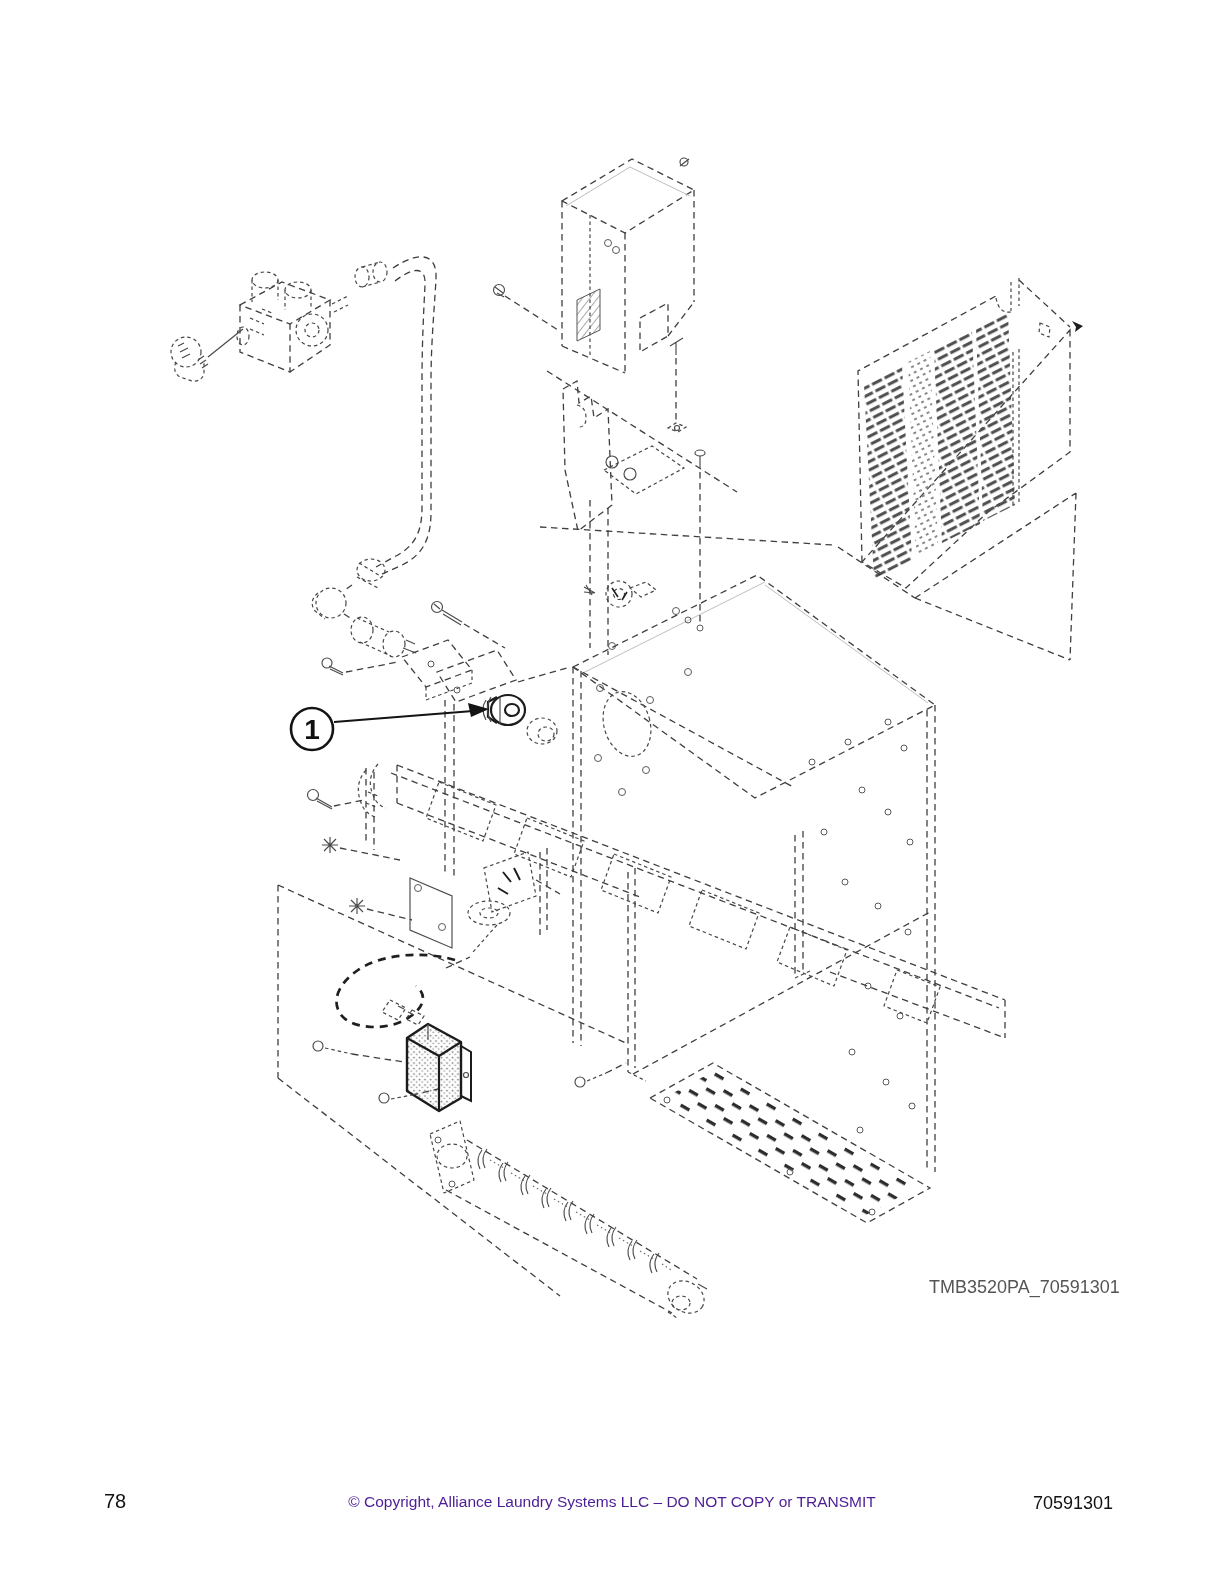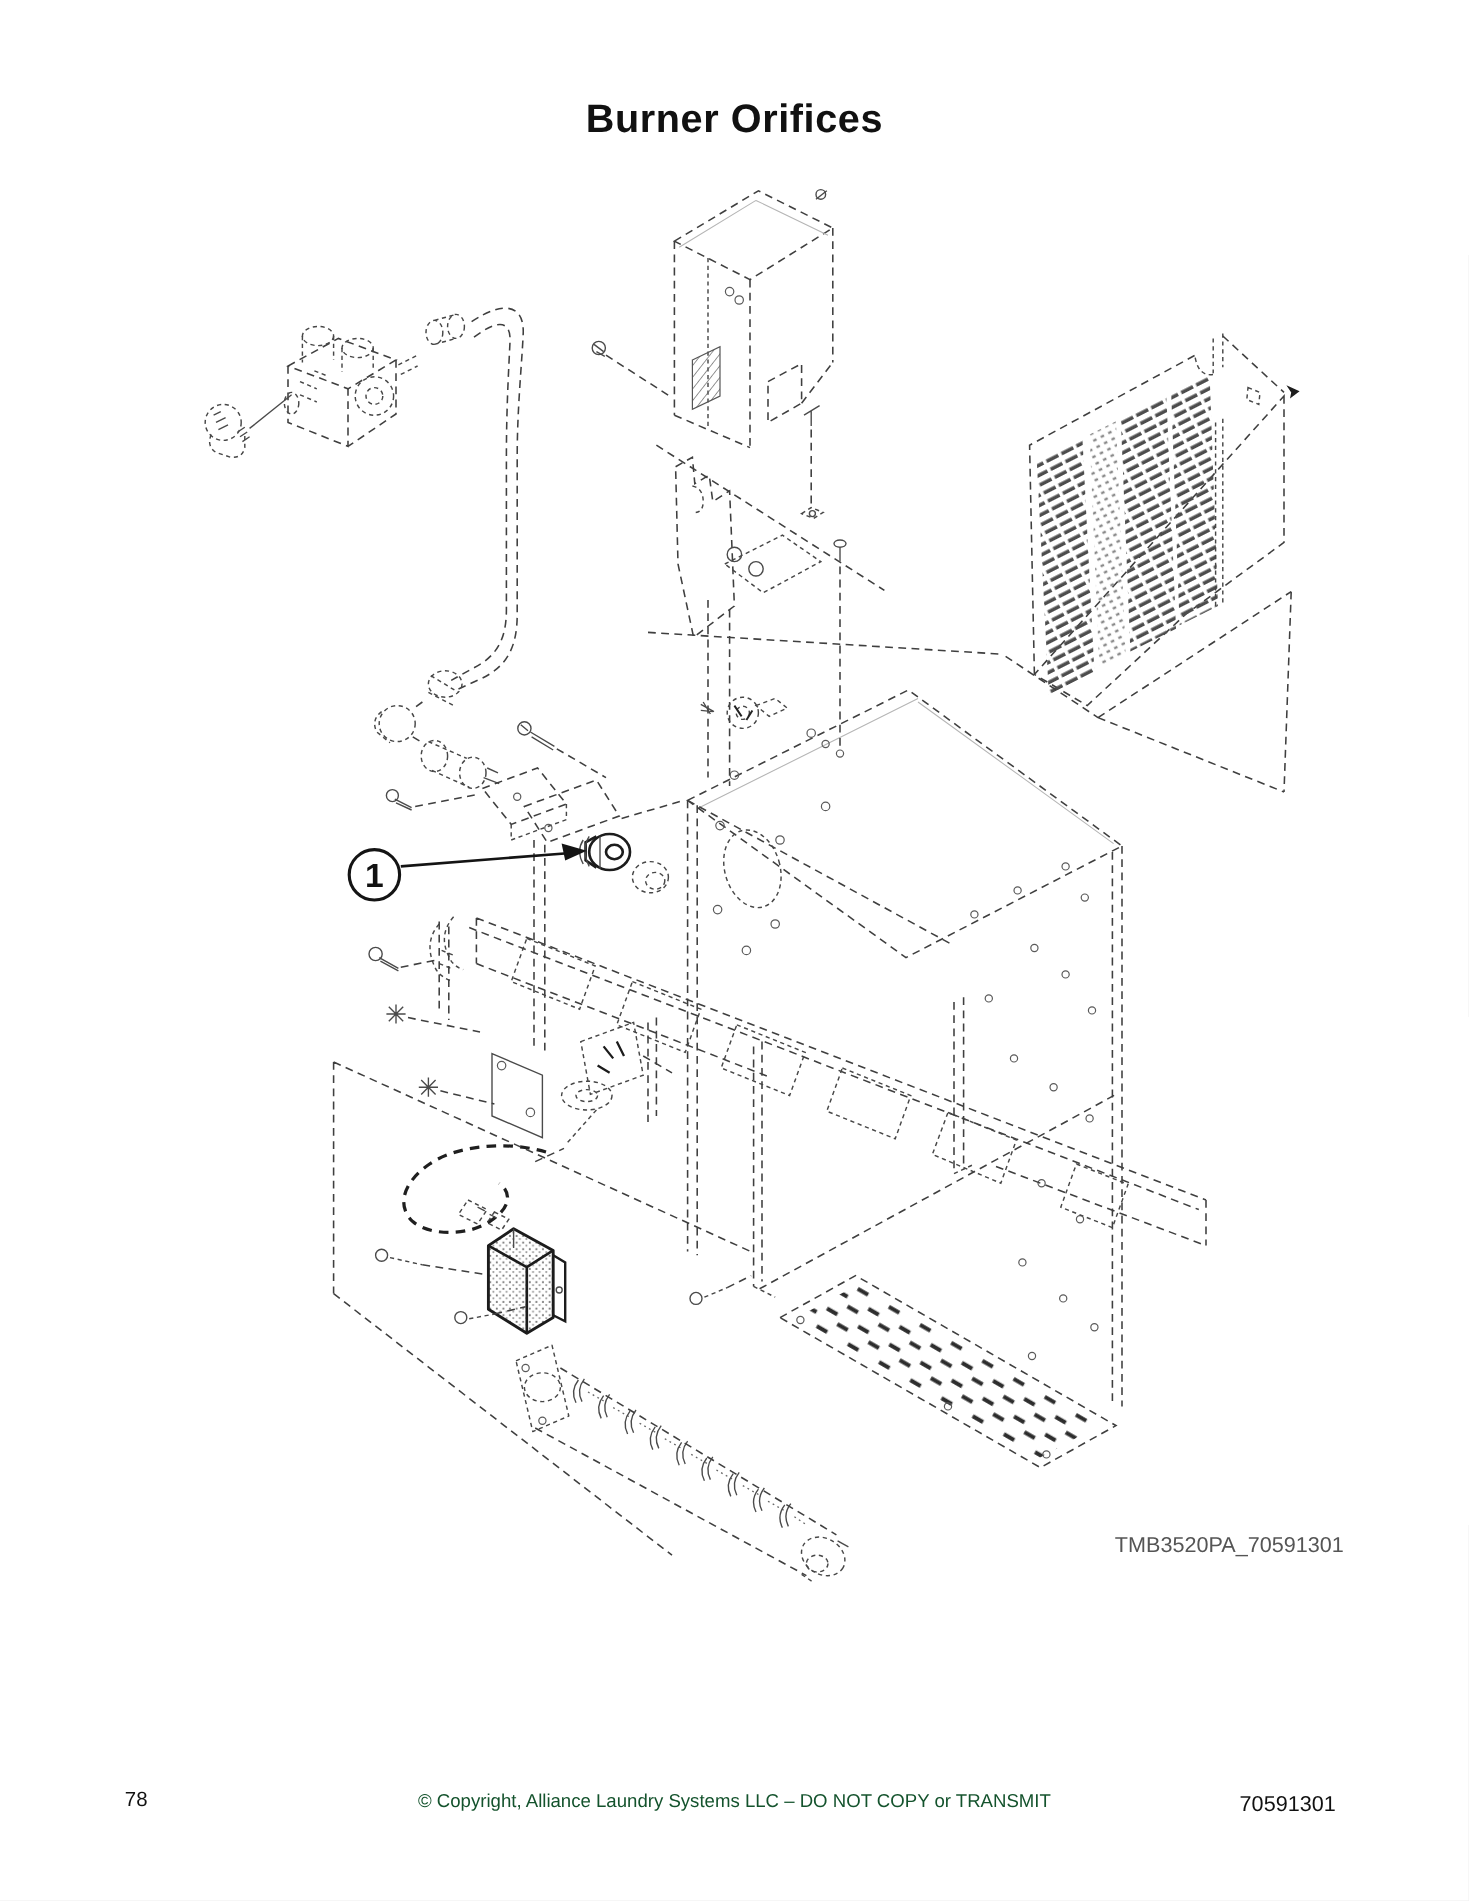--- a/index.html
+++ b/index.html
@@ -1,42 +1,41 @@
 <!DOCTYPE html>
 <html><head>
 <meta charset="utf-8">
 <style>
   html,body{margin:0;padding:0;background:#e8e8e8;}
   .page{position:relative;width:1224px;height:1584px;background:#ffffff;margin:0 auto;overflow:hidden;
         font-family:"Liberation Sans","DejaVu Sans",sans-serif;}
   .title{position:absolute;top:58px;left:0;right:0;text-align:center;
          font-size:33px;font-weight:bold;color:#111;letter-spacing:0.5px;}
   .diagram-code{position:absolute;top:1277px;left:929px;font-size:18px;color:#555;text-align:right;}
-  .footer-page{position:absolute;top:1490px;left:104px;font-size:17px;color:#111;}
-  .footer-copy{position:absolute;top:1493px;left:0;right:0;text-align:center;font-size:15.5px;color:#14532d;}
+  .footer-page{position:absolute;top:1490px;left:104px;font-size:20px;color:#111;}
+  .footer-copy{position:absolute;top:1493px;left:0;right:0;text-align:center;font-size:15.5px;color:#4c1d95;}
   .footer-doc{position:absolute;top:1493px;left:1033px;font-size:18px;color:#111;}
   svg.art{position:absolute;left:0;top:0;}
   
   .d  {fill:none;stroke:#3f3f3f;stroke-width:1.3;stroke-dasharray:6.5 4.5;}
   .d2 {fill:none;stroke:#474747;stroke-width:1.2;stroke-dasharray:3.5 3;}
   .s  {fill:none;stroke:#4a4a4a;stroke-width:1.15;}
   .g  {fill:none;stroke:#b5b5b5;stroke-width:0.9;}
   .b  {fill:none;stroke:#1c1c1c;stroke-width:2.2;}
   .bd {fill:none;stroke:#1f1f1f;stroke-width:2.7;stroke-dasharray:8 6;}
   .hole{fill:none;stroke:#5a5a5a;stroke-width:1;}
   .dot{fill:none;stroke:#666;stroke-width:1.1;stroke-dasharray:1.5 3;}
   .callout-num{font-family:"Liberation Sans",sans-serif;font-size:28px;font-weight:bold;fill:#111;
                text-anchor:middle;}
 </style>
 </head>
 <body>
 
 <div class="page">
 
-  <h1 class="title">Burner Orifices</h1>
 
   <svg class="art" width="1224" height="1584" viewBox="0 0 1224 1584">
     <defs>
       <pattern id="louv" width="14" height="7.5" patternUnits="userSpaceOnUse" patternTransform="rotate(-27)">
         <rect x="0.5" y="2" width="11" height="3" fill="#4d4d4d"></rect>
       </pattern>
       <pattern id="diam" width="7" height="6" patternUnits="userSpaceOnUse" patternTransform="rotate(-27)">
         <rect x="1" y="2" width="3" height="2" fill="#8a8a8a"></rect>
       </pattern>
       <pattern id="mesh" width="5.5" height="5.5" patternUnits="userSpaceOnUse">

